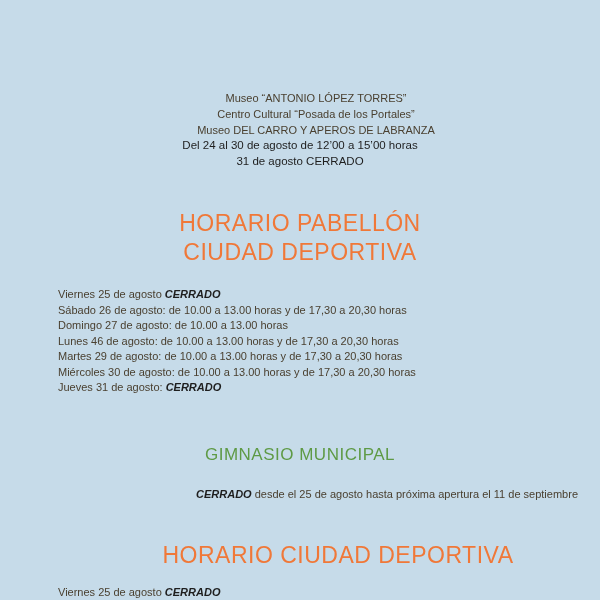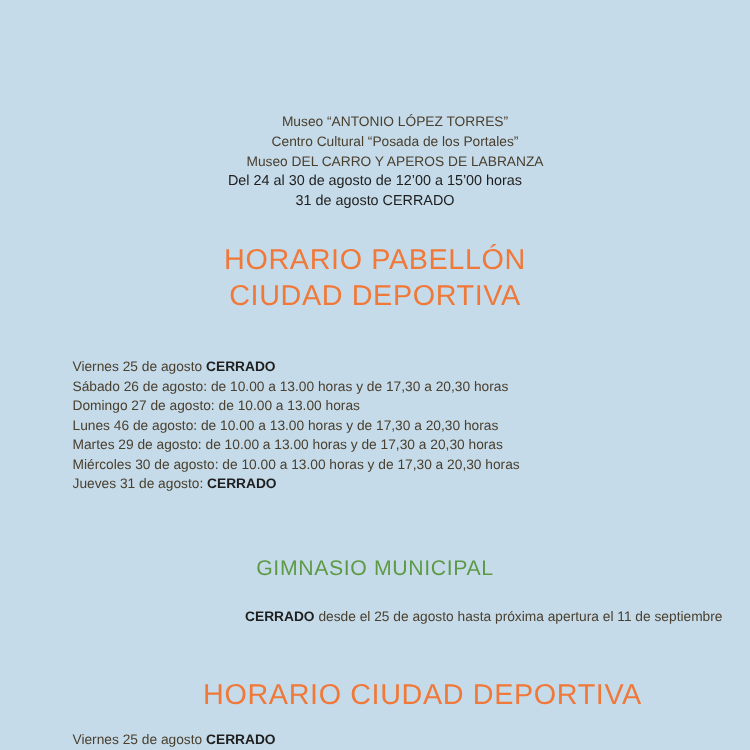--- a/index.html
+++ b/index.html
@@ -20,26 +20,26 @@
     font-size: 11.5px; line-height: 16px; font-weight: normal; color: #1e1e1e;
   }
   .h-orange {
     color: #f07838; font-size: 23px; font-weight: normal; letter-spacing: 0.5px;
     margin: 0; line-height: 29px;
   }
   .h-green {
     color: #5e9a45; font-size: 17px; font-weight: normal; letter-spacing: 0.5px;
     margin: 0; line-height: 29px;
   }
-  .sec1-title { position: absolute; top: 193px; left: 0; width: 600px; }
+  .sec1-title { position: absolute; top: 209px; left: 0; width: 600px; }
   .sec1-list {
     position: absolute; top: 287px; left: 58px; width: 520px;
     font-size: 11px; line-height: 15.5px; color: #4a4030;
   }
-  .cerrado { font-weight: bold; color: #1e1e1e; }
+  .cerrado { font-weight: bold; color: #1e1e1e; font-style: italic; }
   .sec2-title { position: absolute; top: 440px; left: 0; width: 600px; }
   .sec2-text {
     position: absolute; top: 487px; left: 58px; width: 520px;
     font-size: 11px; line-height: 15px; color: #4a4030; text-align: right;
   }
   .sec3-title { position: absolute; top: 541px; left: 0; width: 600px; margin-left: 38px; }
   .sec3-list {
     position: absolute; top: 585px; left: 58px; width: 520px;
     font-size: 11px; line-height: 15.5px; color: #4a4030;
   }

